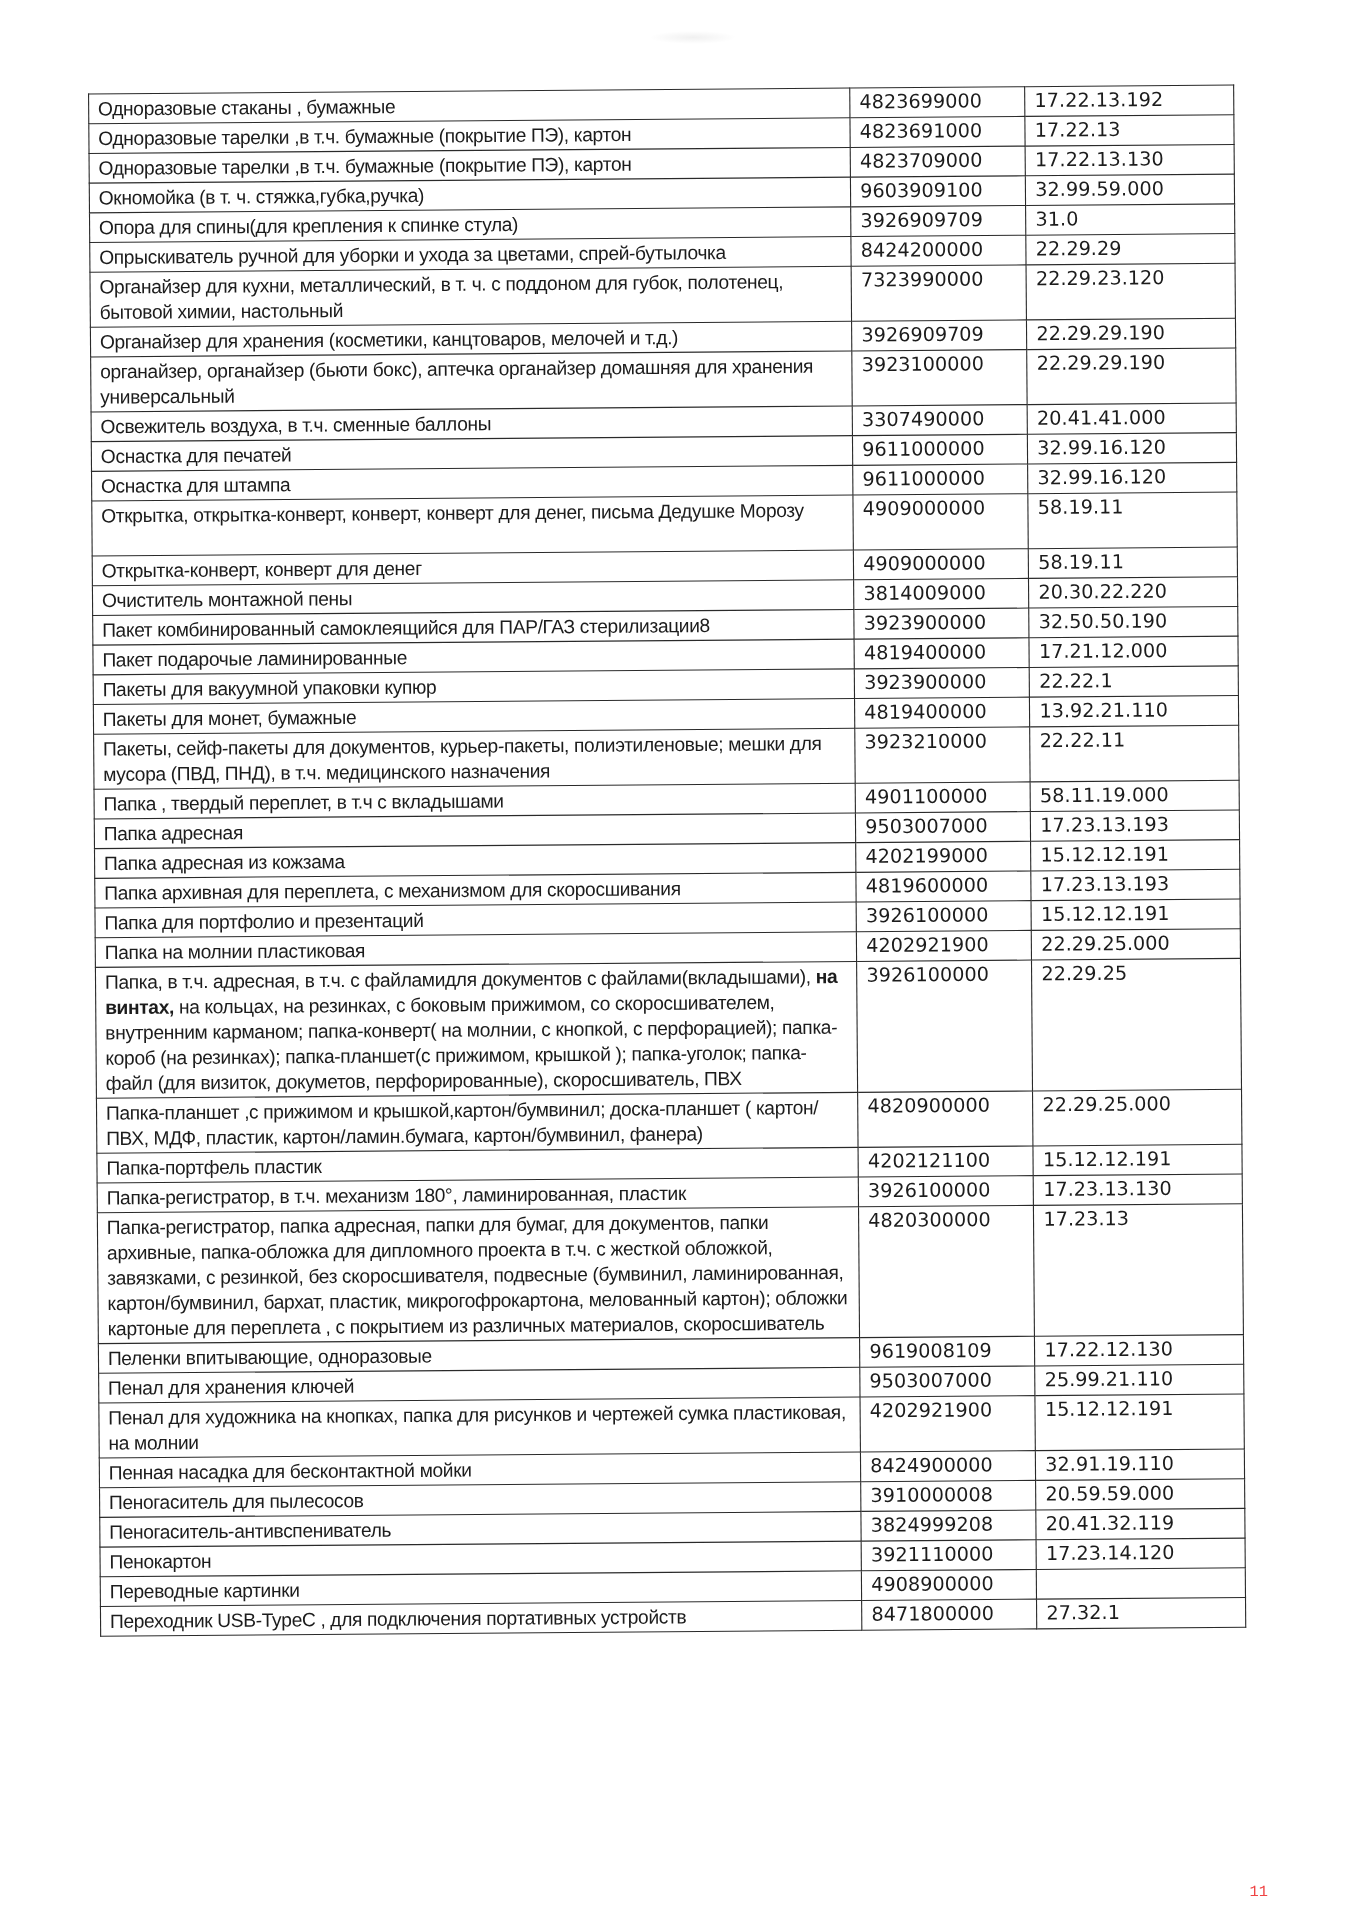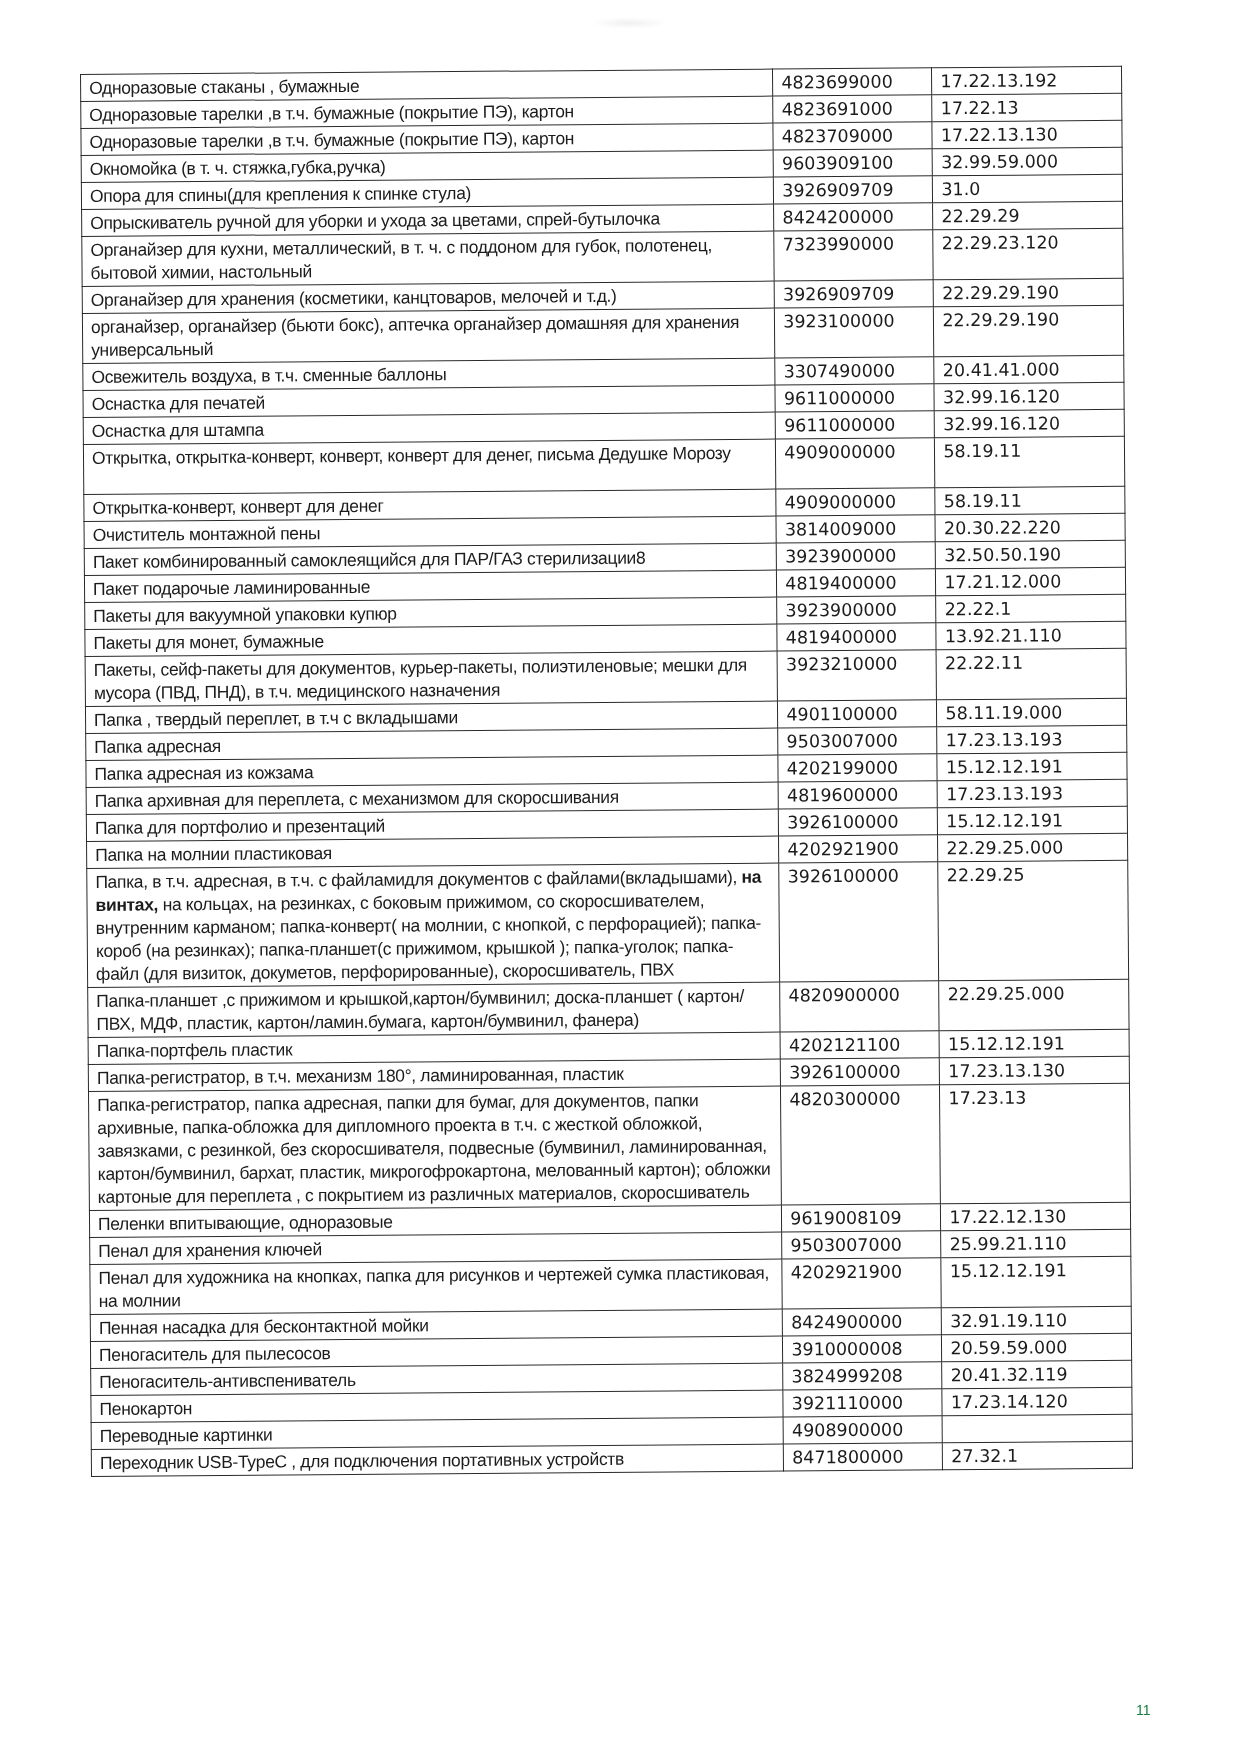--- a/index.html
+++ b/index.html
@@ -1,21 +1,21 @@
 <!DOCTYPE html>
 <html><head>
 <meta charset="utf-8">
 <style>
   html, body { margin: 0; padding: 0; background: #ffffff; }
   body {
     width: 1240px; height: 1754px; position: relative; overflow: hidden;
     font-family: "Liberation Sans", "DejaVu Sans", sans-serif;
     color: #1c1c1c;
   }
-  .page { position: absolute; left: 0; top: 2px; width: 1240px; height: 1526px; }
+  .page { position: absolute; left: 0; top: 13px; width: 1240px; height: 1526px; }
   .scan-noise {
     position: absolute; left: 590px; top: 15px; width: 80px; height: 12px;
     background: radial-gradient(ellipse at center, rgba(0,0,0,0.06), rgba(0,0,0,0) 70%);
   }
   table.goods {
     position: absolute; left: 80px; top: 72px;
     width: 1042px;
     border-collapse: collapse;
     table-layout: fixed;
     transform: rotate(-0.45deg);
@@ -29,22 +29,22 @@
     padding: 2px 8px 1px 8px;
   }
   td.name { width: 666px; font-family: "Liberation Sans Narrow", "Liberation Sans", sans-serif; letter-spacing: -0.35px; }
   td.code { width: 140px; font-family: "DejaVu Sans", sans-serif; font-size: 16.5px; padding-top: 5px; }
   td.okpd { width: 170px; font-family: "DejaVu Sans", sans-serif; font-size: 16.5px; padding-top: 5px; }
   tr.single td { height: 21px; }
   tr.double td.name { height: 46px; }
   b.em { font-weight: bold; }
   .page-number {
     position: absolute; left: 1136px; top: 1700px;
-    font-family: Liberation Sans, sans-serif;
-    font-size: 14px; color: #15803d;
+    font-family: Liberation Mono, monospace;
+    font-size: 14px; color: #ef4444;
   }
 </style>
 </head>
 <body>
 
 <div class="page">
   <div class="scan-noise"></div>
 
   <table class="goods">
     <tbody>

